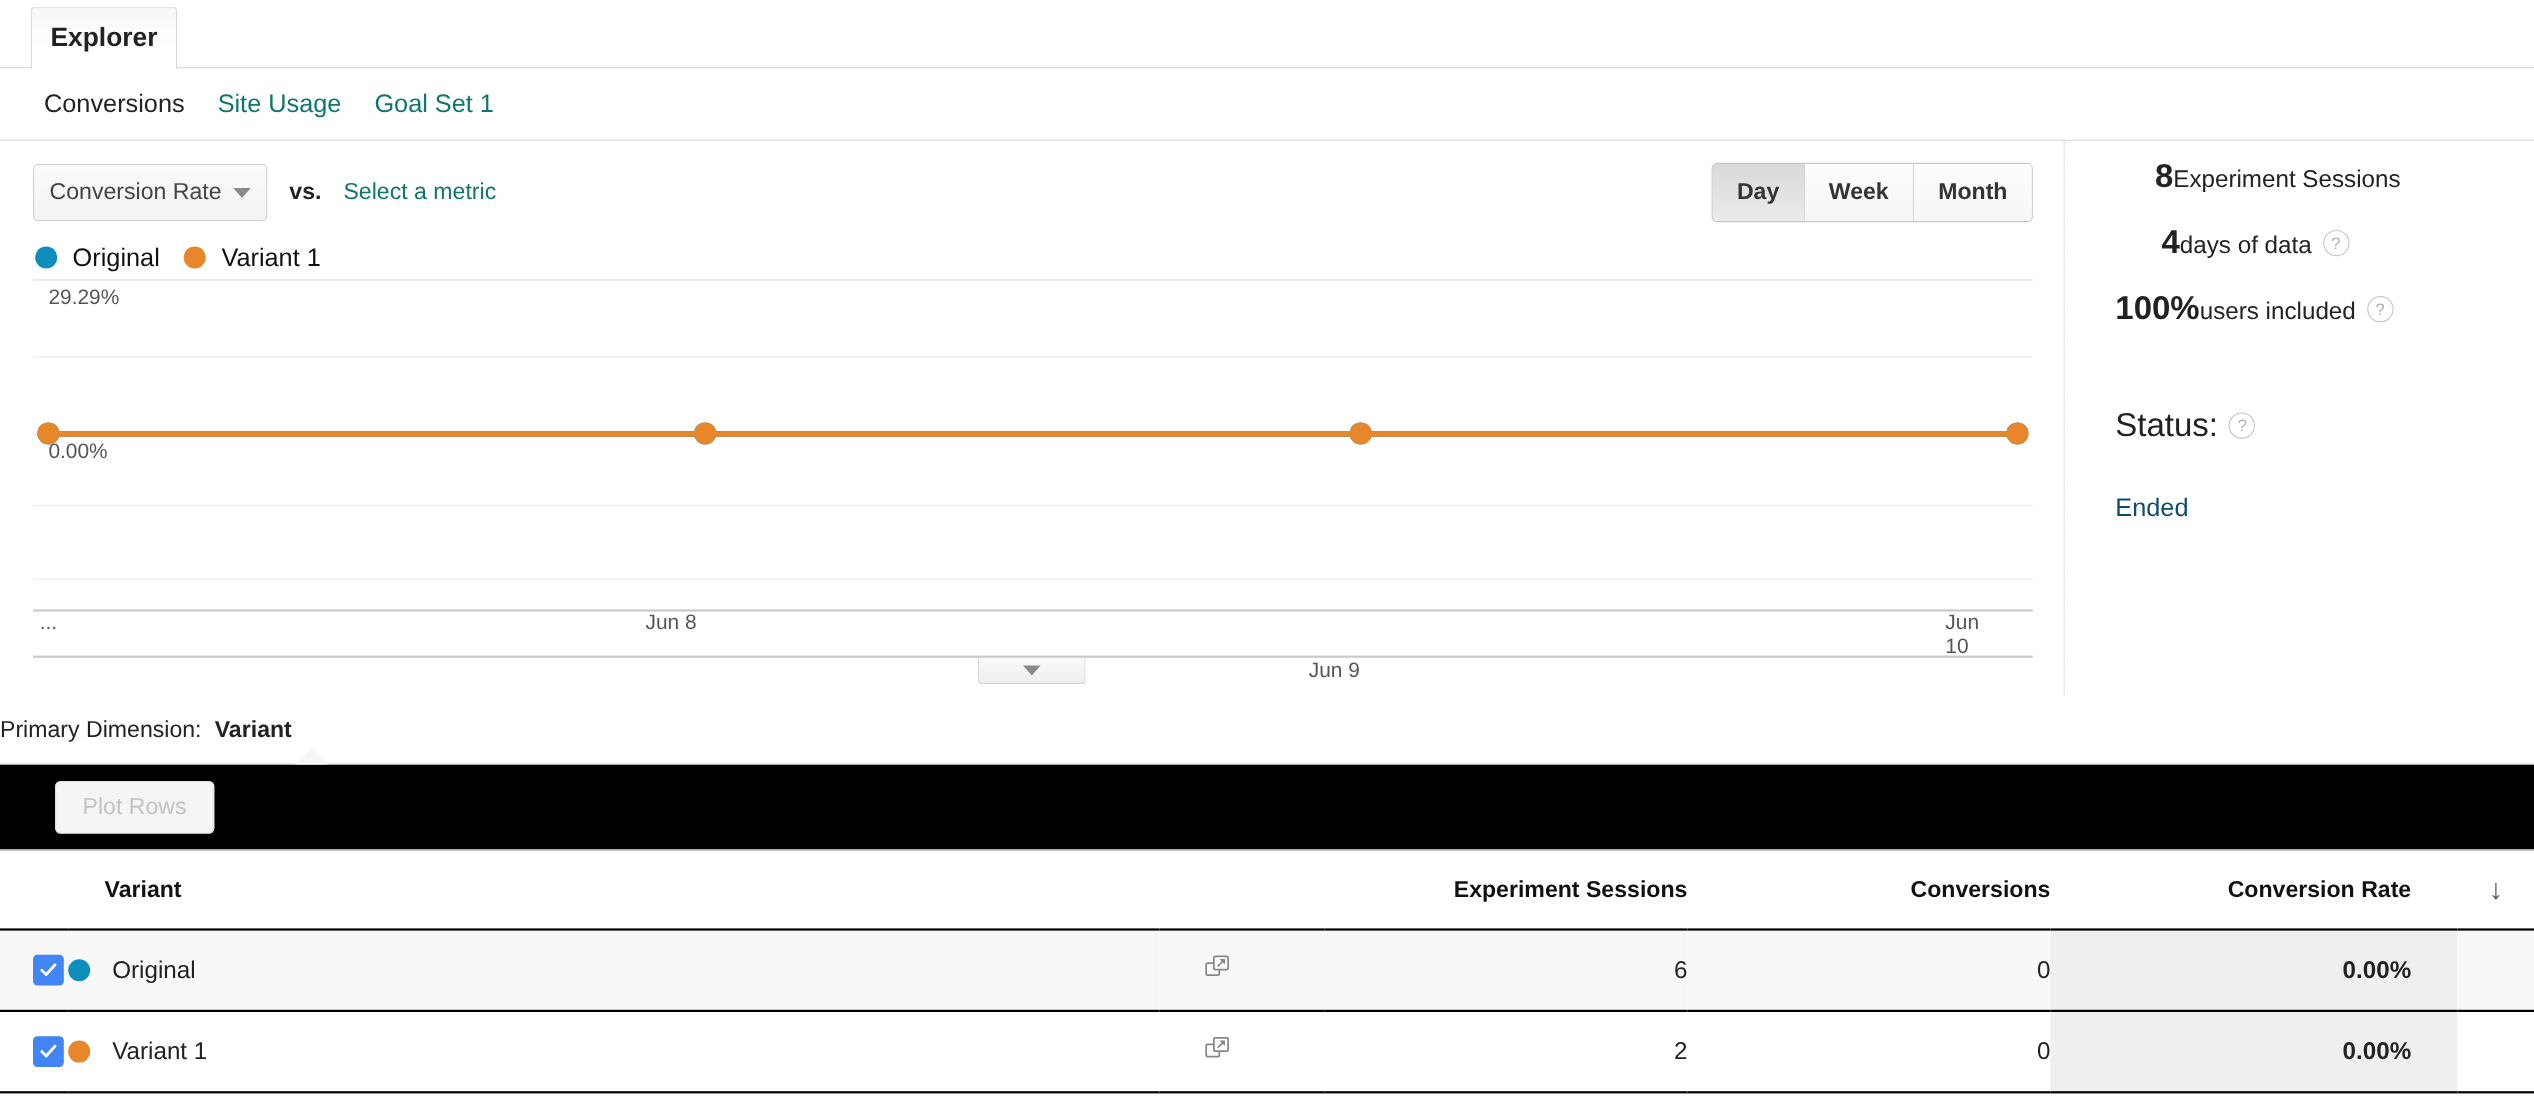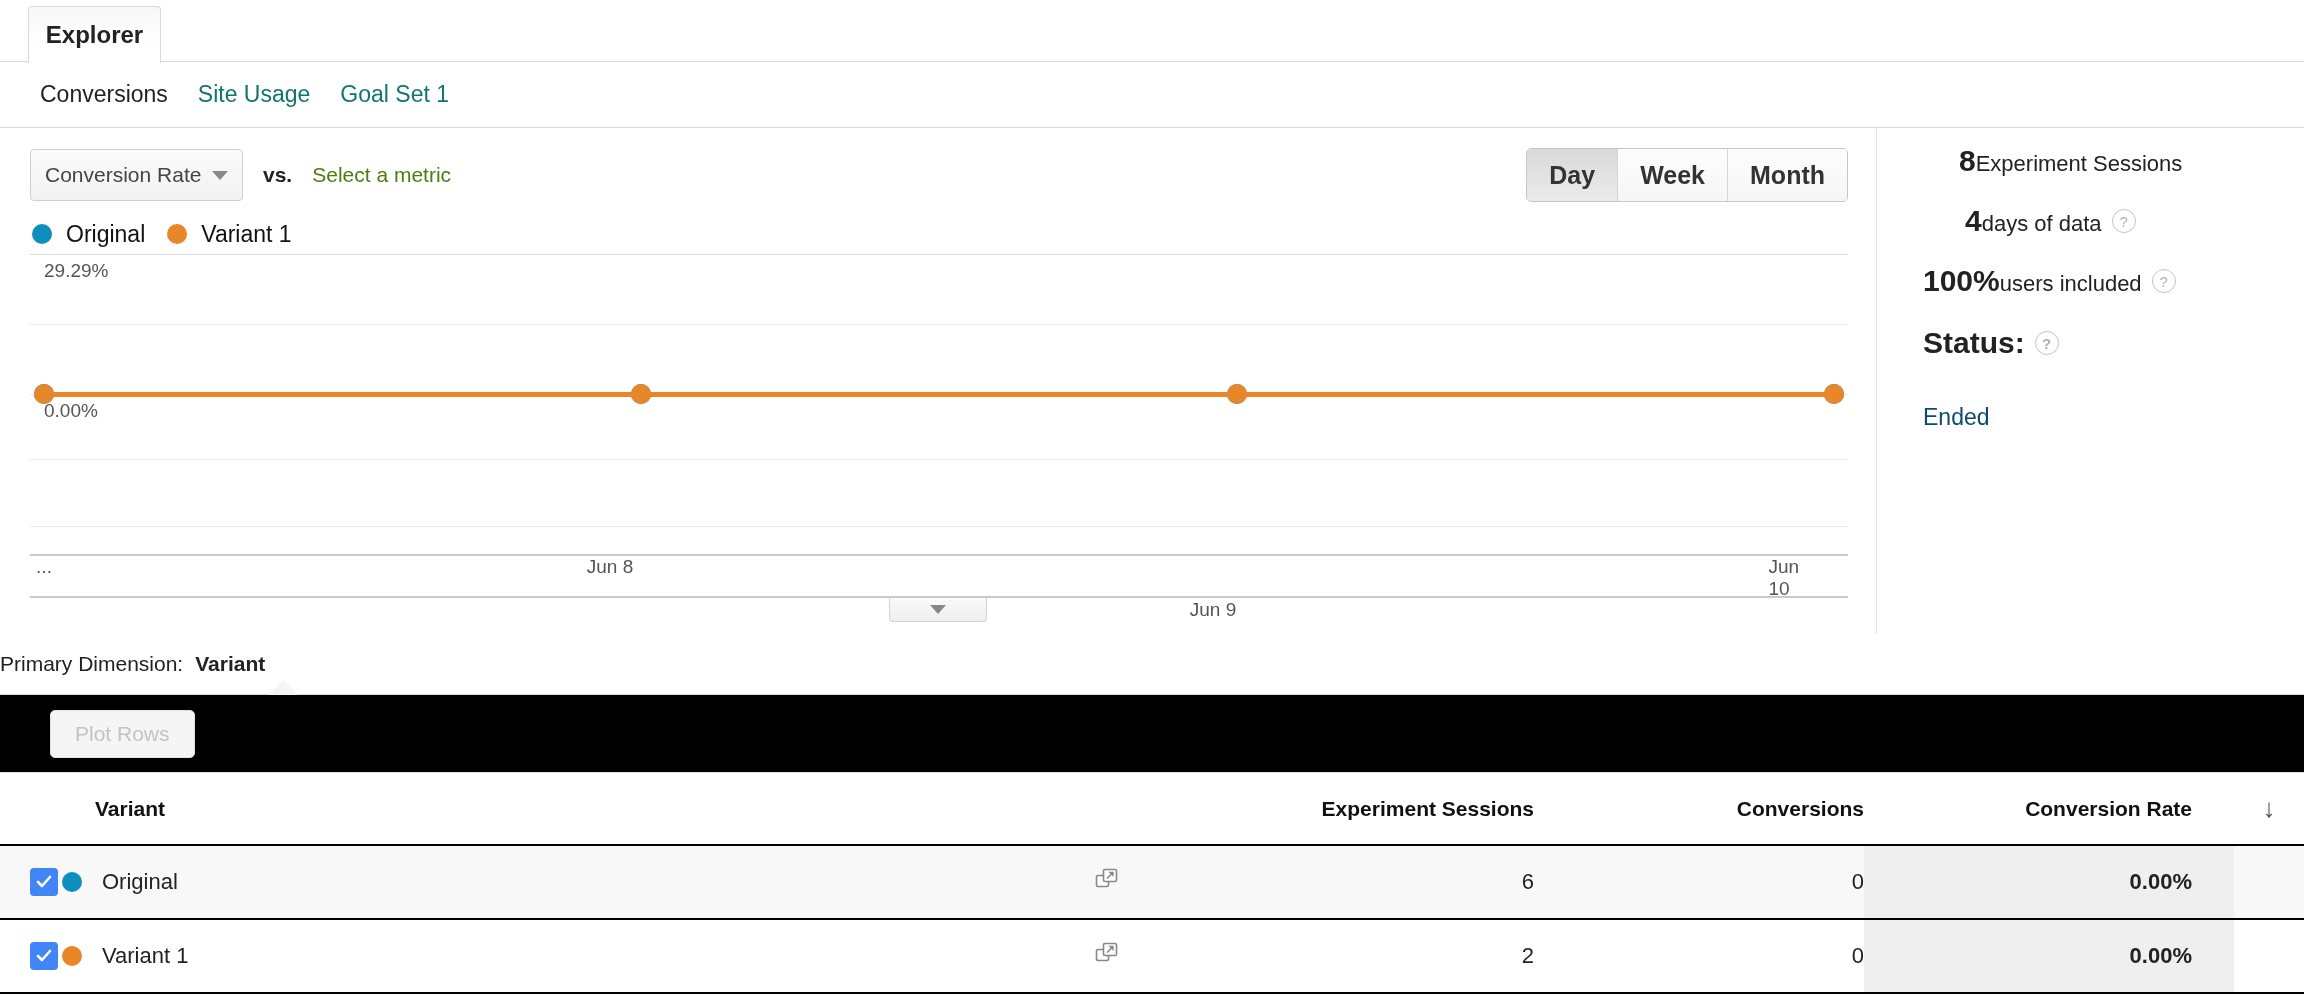--- a/index.html
+++ b/index.html
@@ -68,35 +68,35 @@
     justify-content: space-between;
     cursor: pointer;
   }
   .caret-down {
     width: 0; height: 0;
     border-left: 8px solid transparent;
     border-right: 8px solid transparent;
     border-top: 9px solid #8a8a8a;
   }
   .vs-label { font-size: 21px; font-weight: bold; margin-left: 20px; color: #222; }
-  .select-metric { font-size: 21px; color: #4d7c0f; margin-left: 20px; cursor: pointer; }
+  .select-metric { font-size: 21px; color: #0f766e; margin-left: 20px; cursor: pointer; }
 
   .daywk {
     position: absolute;
     right: 28px; top: 20px;
     display: flex;
     border: 1px solid #c6c6c6;
     border-radius: 5px;
     overflow: hidden;
     background: #fff;
   }
   .daywk div {
     padding: 16px 22px; height: 52px;
     display: flex; align-items: center;
-    font-size: 25px; font-weight: bold; color: #333;
+    font-size: 21px; font-weight: bold; color: #333;
     border-right: 1px solid #d6d6d6;
     background: linear-gradient(to bottom, #fdfdfd, #f6f6f6);
     cursor: pointer;
   }
   .daywk div:last-child { border-right: none; }
   .daywk div.active {
     background: linear-gradient(to bottom, #d9d9d9, #ebebeb);
   }
 
   
@@ -172,21 +172,21 @@
   .stat.s2 { padding-left: 42px; }
   .stat.s3 { padding-left: 0px; margin-top: 23px; }
   .help {
     display: inline-flex; align-items: center; justify-content: center;
     width: 24px; height: 24px; border-radius: 50%;
     border: 1px solid #c4c4c4; color: #b0b0b0;
     font-size: 15px; margin-left: 10px;
     align-self: center; cursor: pointer;
   }
   .status-head {
-    margin-top: 28px; font-size: 30px; font-weight: bold;
+    margin-top: 72px; font-size: 30px; font-weight: normal;
     display: flex; align-items: center; color: #222;
   }
   .status-val { margin-top: 44px; font-size: 23px; color: #0c4a6e; }
 
   
   .primdim {
     position: relative;
     height: 62px;
     display: flex; align-items: center;
     gap: 12px;

